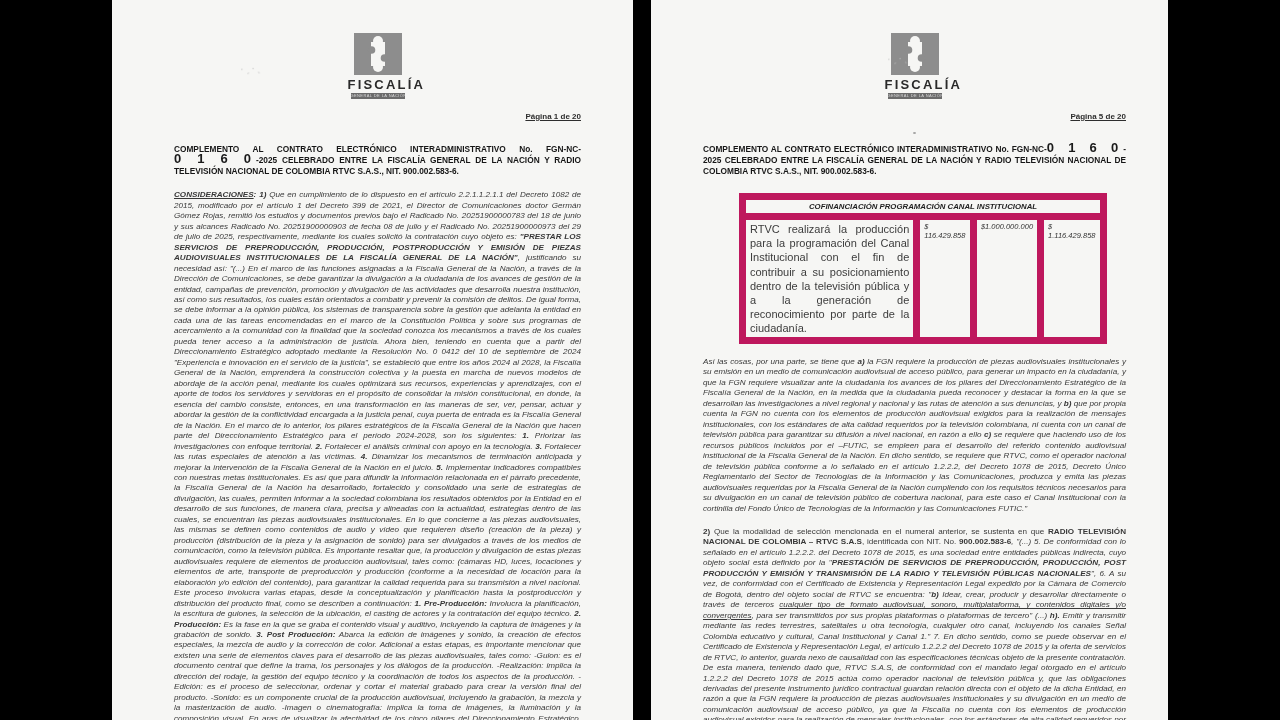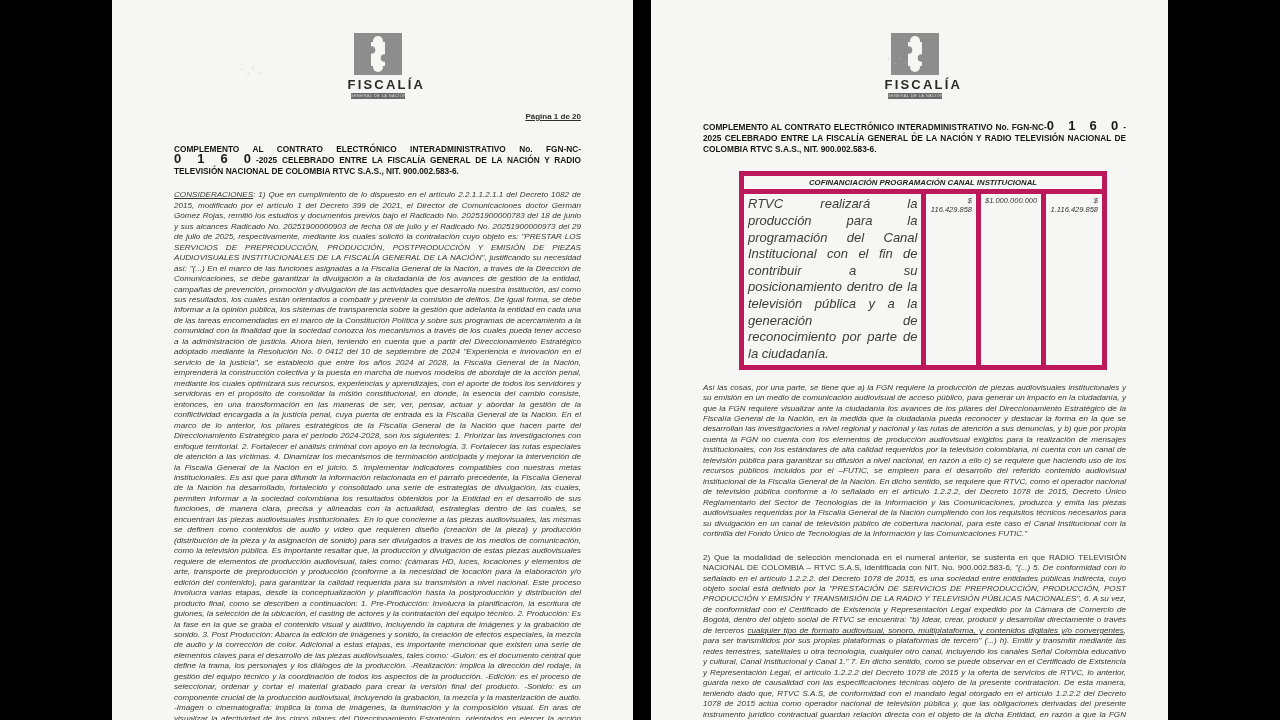--- a/index.html
+++ b/index.html
@@ -31,33 +31,33 @@
     text-align:justify;color:#161616;
   }
   .stamp{
     font-size:13px;font-weight:bold;letter-spacing:5px;color:#1a1a1a;
     white-space:nowrap;line-height:0;
   }
   .body{
     margin:13px 0 0;font-size:8.1px;line-height:1.295;text-align:justify;color:#383838;
   }
   .i{font-style:italic;}
-  .b{font-weight:normal;}
+  .b{font-weight:bold;}
   .u{text-decoration:underline;}
 
   table.cof{
     margin:16px 0 0 36px;width:368px;border-collapse:collapse;
     border:1px solid #818181;border-top:2px solid #818181;
   }
-  table.cof th,table.cof td{border:5px solid #be185d;padding:2px 4px;vertical-align:top;}
+  table.cof th,table.cof td{border:7px solid #be185d;padding:2px 4px;vertical-align:top;}
   .cap{font-size:7.8px;font-weight:bold;font-style:italic;text-align:center;color:#222;padding:2px 0;}
   th.hd{font-size:7.6px;font-weight:bold;font-style:italic;text-align:center;color:#232323;}
   th.hd-total{vertical-align:bottom;padding-bottom:3px;}
-  td.desc{font-size:13px;font-style:italic;text-align:justify;line-height:1.28;color:#3c3c3c;}
-  td.money{font-size:7.5px;font-style:italic;color:#333;padding-top:6px;text-align:right;}
+  td.desc{font-size:11px;text-align:justify;line-height:1.28;color:#3c3c3c;}
+  td.money{font-size:7.5px;font-style:italic;color:#333;padding-top:6px;}
 
   .smudge{position:absolute;color:#bdbdbd;filter:blur(.7px);font-size:11px;
     letter-spacing:2px;transform:rotate(-4deg);opacity:.8;}
   .smudge.s1{left:128px;top:62px;}
   .smudge.s2{left:236px;top:52px;}
   .dot{position:absolute;width:3px;height:2px;background:#777;border-radius:50%;opacity:.65;}
 </style>
 </head>
 <body>
 
@@ -90,20 +90,21 @@
         <rect width="48" height="42" fill="#8d8d8d"></rect>
         <rect x="17" y="9" width="14" height="24" fill="#f6f6f4"></rect>
         <circle cx="24" cy="8" r="5" fill="#f6f6f4"></circle>
         <circle cx="24" cy="34" r="5" fill="#f6f6f4"></circle>
         <circle cx="17.5" cy="17" r="3.8" fill="#8d8d8d"></circle>
         <circle cx="30.5" cy="25" r="3.8" fill="#8d8d8d"></circle>
       </svg>
       <div class="logo-brand">FISCALÍA</div>
       <div class="logo-banner">GENERAL DE LA NACIÓN</div>
     </div>
+    <div class="pagenum">Página 5 de 20</div>
     <p class="title"><span>COMPLEMENTO AL CONTRATO ELECTRÓNICO INTERADMINISTRATIVO No. FGN-NC-</span><span class="stamp">0 1 6 0</span><span>-2025 CELEBRADO ENTRE LA FISCALÍA GENERAL DE LA NACIÓN Y RADIO TELEVISIÓN NACIONAL DE COLOMBIA RTVC S.A.S., NIT. 900.002.583-6.</span></p>
 
     <table class="cof">
       <thead>
         <tr>
           <th class="cap" colspan="4">COFINANCIACIÓN PROGRAMACIÓN CANAL INSTITUCIONAL</th>
         </tr>
       </thead>
       <tbody>
         <tr>

